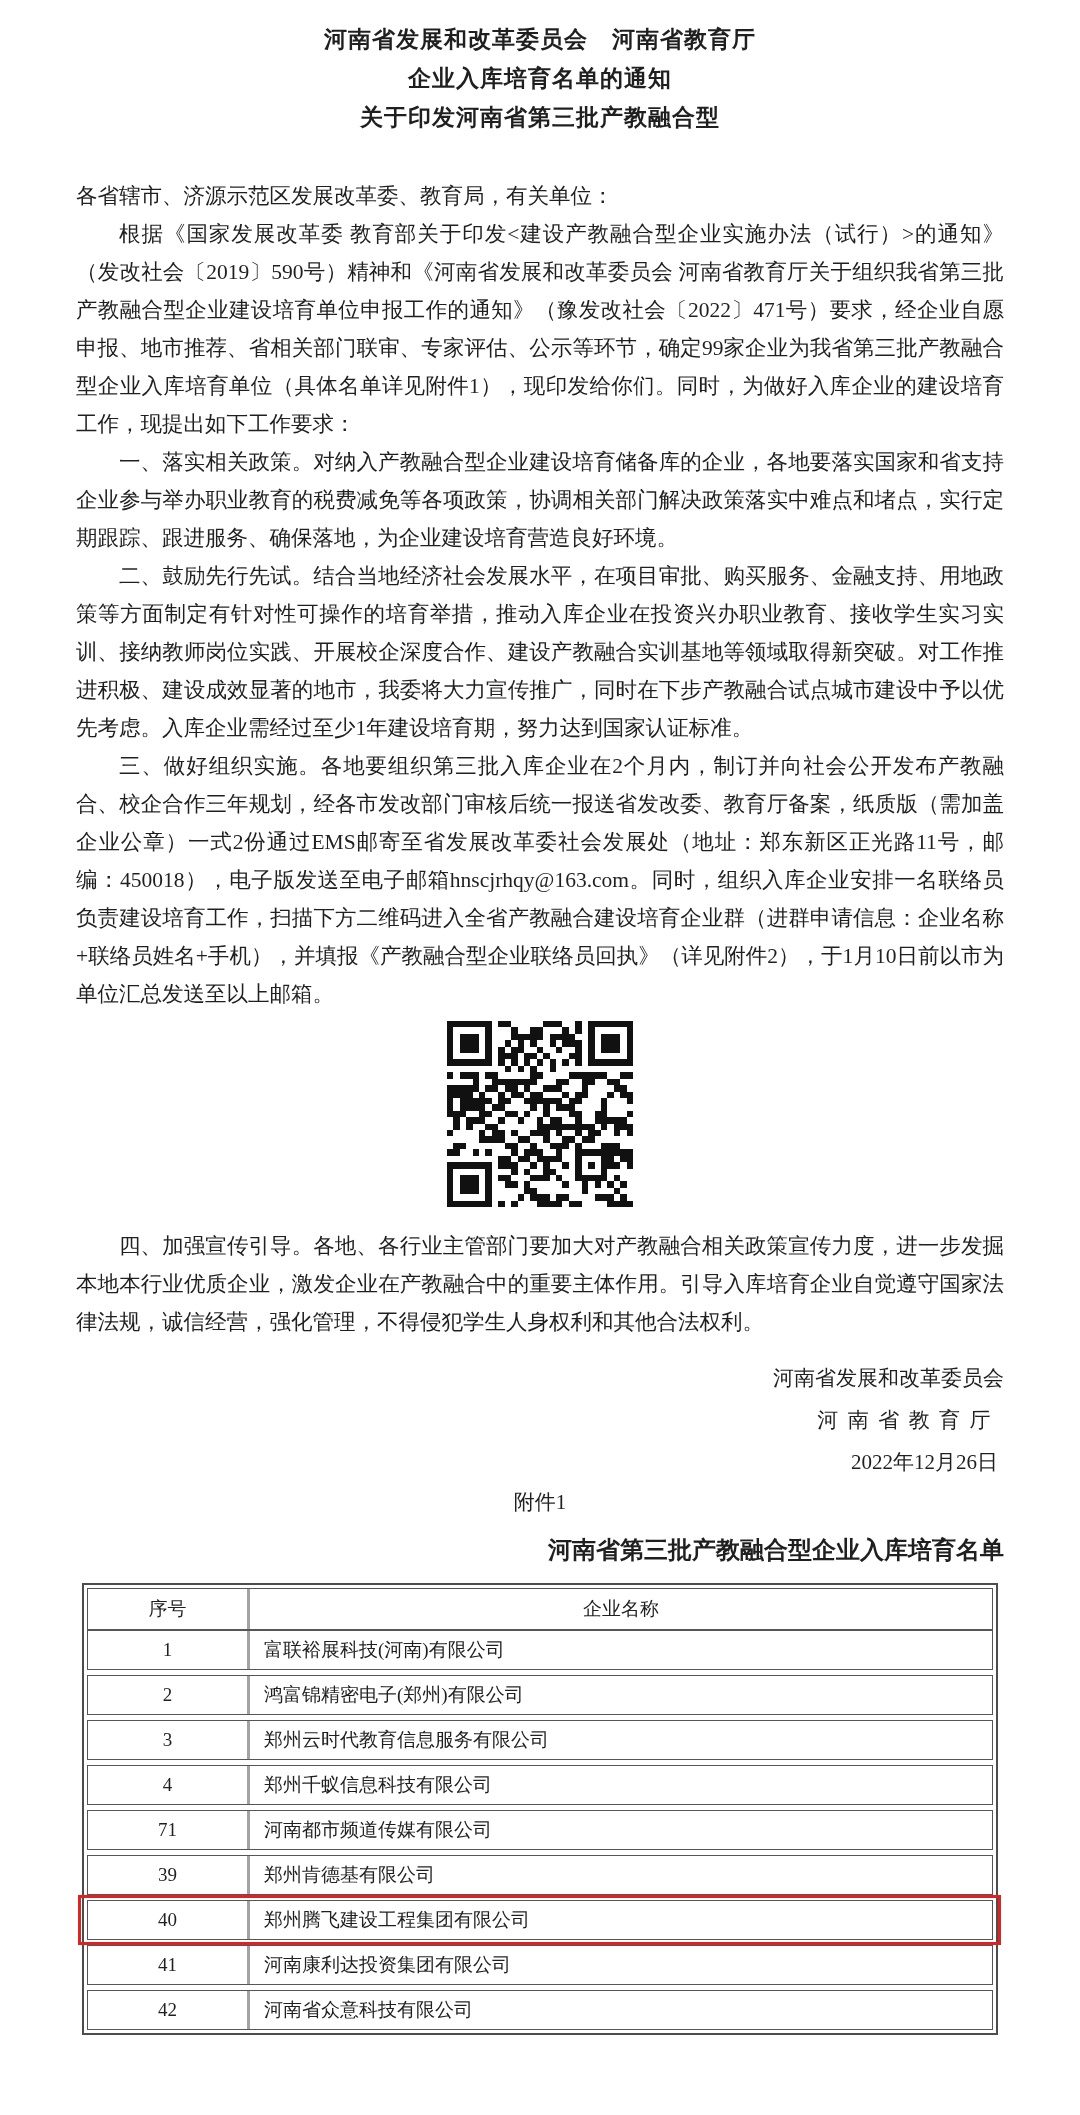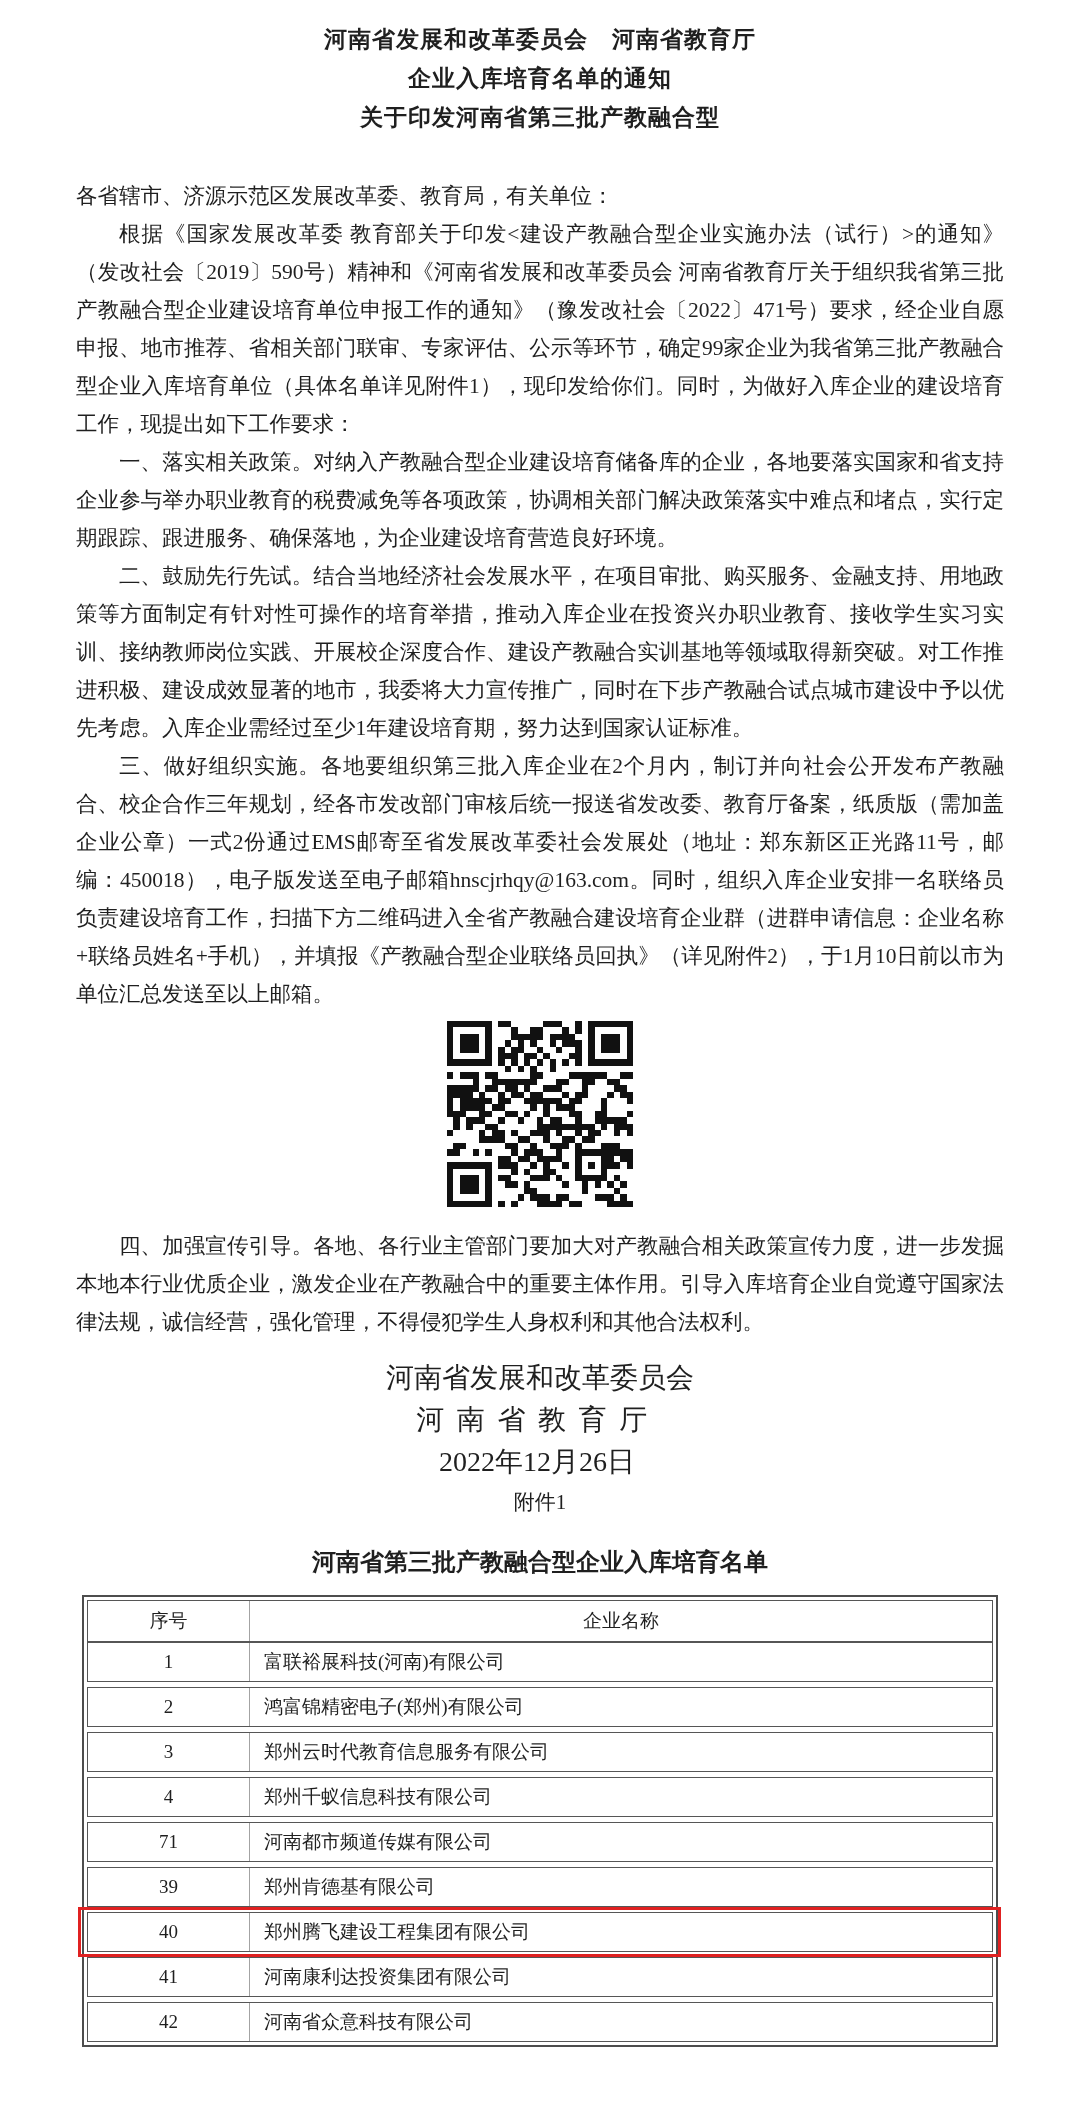--- a/index.html
+++ b/index.html
@@ -24,26 +24,26 @@
   }
   .doc-title div { white-space: pre; }
   
   .body-text { margin-top: 40px; font-size: 21.5px; line-height: 38px; text-align: justify; }
   .salutation { text-indent: 0; }
   .para { text-indent: 2em; }
   
   .qr-wrap { text-align: center; margin: 8px 0 8px 0; }
   .qr-wrap svg { display: inline-block; width: 188px; height: 186px; }
   
-  .signature { margin-top: 16px; text-align: center; font-size: 28px; line-height: 42px; }
+  .signature { margin-top: 16px; text-align: right; font-size: 21px; line-height: 42px; }
   .sig-org2 { letter-spacing: 0.45em; padding-right: 4px; }
   .sig-date { padding-right: 6px; }
   
   .attachment-label { font-size: 21px; text-align: center; }
-  .table-title { margin-top: 24px; text-align: center; font-weight: bold; font-size: 24px; line-height: 34px; }
+  .table-title { margin-top: 12px; text-align: right; font-weight: bold; font-size: 24px; line-height: 34px; }
   
   .tbl {
     margin: 16px auto 0 auto;
     width: 916px;
     border: 2px solid #4d4d4d;
     padding: 3px;
     background: #ffffff;
   }
   .tbl-row {
     position: relative;
@@ -53,21 +53,21 @@
     margin-top: 5px;
     min-height: 34px;
     font-size: 19px;
   }
   .tbl-row:first-child { margin-top: 0; }
   .tbl-header { min-height: 42px; }
   .cell { display: flex; align-items: center; }
   .cell-no {
     width: 162px;
     justify-content: center;
-    border-right: 1px solid #a3a3a3;
+    border-right: 3px solid #a3a3a3;
     flex: none;
   }
   .cell-name { flex: 1; padding-left: 14px; }
   .tbl-header .cell-name { justify-content: center; padding-left: 0; }
   .tbl-row.highlight .red-frame {
     position: absolute;
     left: -10px; right: -9px; top: -6px; bottom: -6px;
     border: 3px solid #e02121;
     pointer-events: none;
     z-index: 5;

